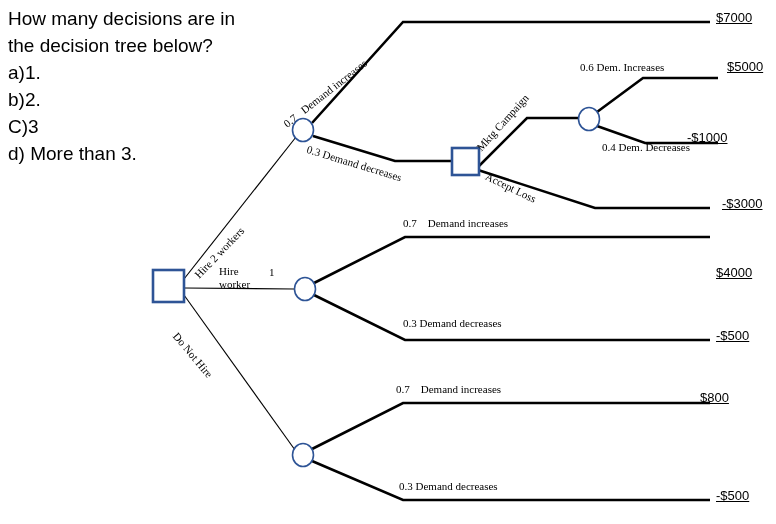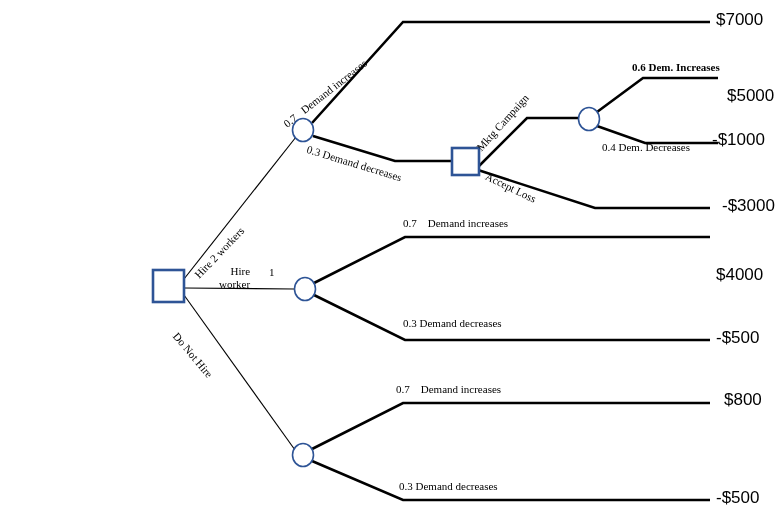--- a/index.html
+++ b/index.html
@@ -38,30 +38,37 @@
     font-family: "Liberation Serif", serif;
     font-size: 11px;
     color: #000000;
     white-space: pre;
     transform-origin: 0 0;
     line-height: 1.15;
   }
   .payoff {
     position: absolute;
     font-family: "Liberation Sans", sans-serif;
-    font-size: 17px;
+    font-size: 13px;
     color: #000000;
     white-space: pre;
+    text-decoration: underline;
   }
 </style>
 </head>
 <body>
 
 <div id="page">
 
+  <div id="question">How many decisions are in
+the decision tree below?
+a)1.
+b)2.
+C)3
+d) More than 3.</div>
 
   <svg id="tree-svg" viewBox="0 0 776 524" xmlns="http://www.w3.org/2000/svg">
 
     <g>
       <line x1="184" y1="279" x2="296" y2="137" stroke="#000000" stroke-width="1.1"></line>
       <line x1="184" y1="288" x2="294" y2="289" stroke="#000000" stroke-width="1.1"></line>
       <line x1="184" y1="295" x2="295" y2="450" stroke="#000000" stroke-width="1.1"></line>
     </g>
 
     <g>
@@ -99,43 +106,43 @@
   </svg>
 
   <div class="lbl" style="left:281px; top:120px; transform:rotate(-38deg);">0.7   Demand increases</div>
 
   <div class="lbl" style="left:309px; top:143px; transform:rotate(17deg);">0.3 Demand decreases</div>
 
   <div class="lbl" style="left:474px; top:145px; transform:rotate(-48deg);">Mktg Campaign</div>
 
   <div class="lbl" style="left:489px; top:170px; transform:rotate(26deg);">Accept Loss</div>
 
-  <div class="lbl" style="left:632px; top:61px;font-weight:bold;">0.6 Dem. Increases</div>
+  <div class="lbl" style="left:580px; top:61px;">0.6 Dem. Increases</div>
 
   <div class="lbl" style="left:602px; top:141px;">0.4 Dem. Decreases</div>
 
   <div class="lbl" style="left:192px; top:272px; transform:rotate(-46deg);">Hire 2 workers</div>
 
-  <div class="lbl" style="left:219px; top:265px; text-align:right;">Hire
+  <div class="lbl" style="left:219px; top:265px; text-align:left;">Hire
 worker</div>
 
   <div class="lbl" style="left:269px; top:266px;">1</div>
 
   <div class="lbl" style="left:180px; top:330px; transform:rotate(50deg);">Do Not Hire</div>
 
   <div class="lbl" style="left:403px; top:217px;">0.7    Demand increases</div>
 
   <div class="lbl" style="left:403px; top:317px;">0.3 Demand decreases</div>
 
   <div class="lbl" style="left:396px; top:383px;">0.7    Demand increases</div>
 
   <div class="lbl" style="left:399px; top:480px;">0.3 Demand decreases</div>
 
   <div class="payoff" style="left:716px; top:10px;">$7000</div>
-  <div class="payoff" style="left:727px; top:86px;">$5000</div>
-  <div class="payoff" style="left:687px; top:130px;margin-left:25px;">-$1000</div>
+  <div class="payoff" style="left:727px; top:59px;">$5000</div>
+  <div class="payoff" style="left:687px; top:130px;">-$1000</div>
   <div class="payoff" style="left:722px; top:196px;">-$3000</div>
   <div class="payoff" style="left:716px; top:225px;margin-top:40px;">$4000</div>
   <div class="payoff" style="left:716px; top:328px;">-$500</div>
-  <div class="payoff" style="left:724px; top:390px;">$800</div>
+  <div class="payoff" style="left:700px; top:390px;">$800</div>
   <div class="payoff" style="left:716px; top:488px;">-$500</div>
 
 </div>
 
 </body></html>

